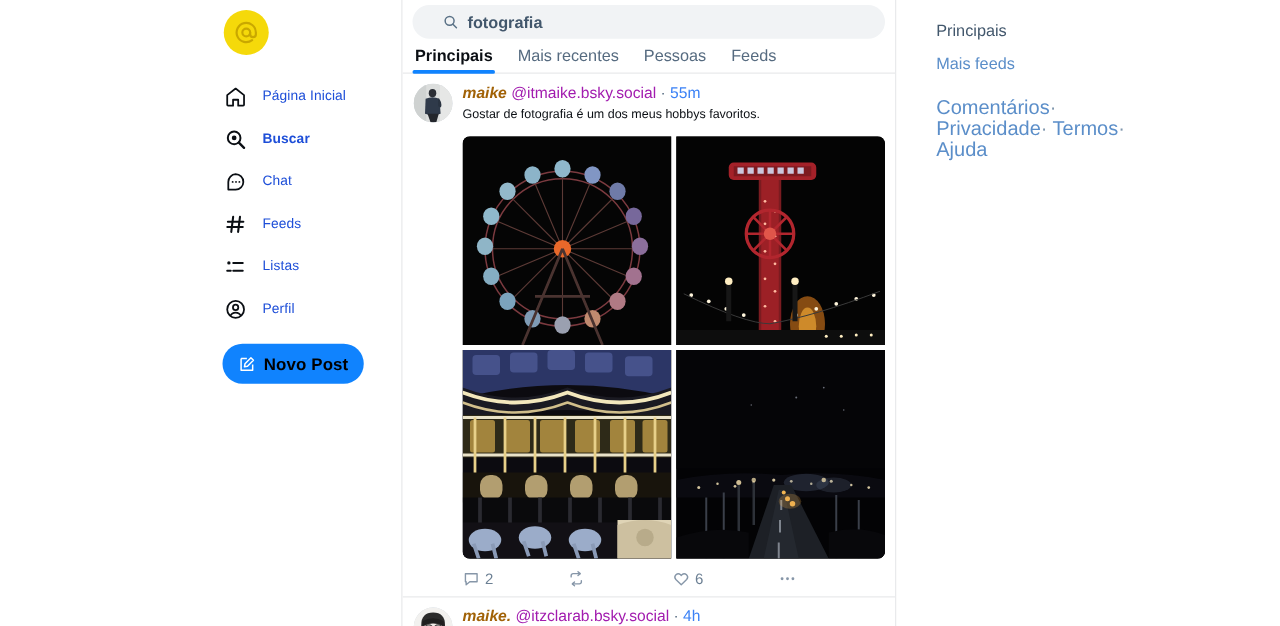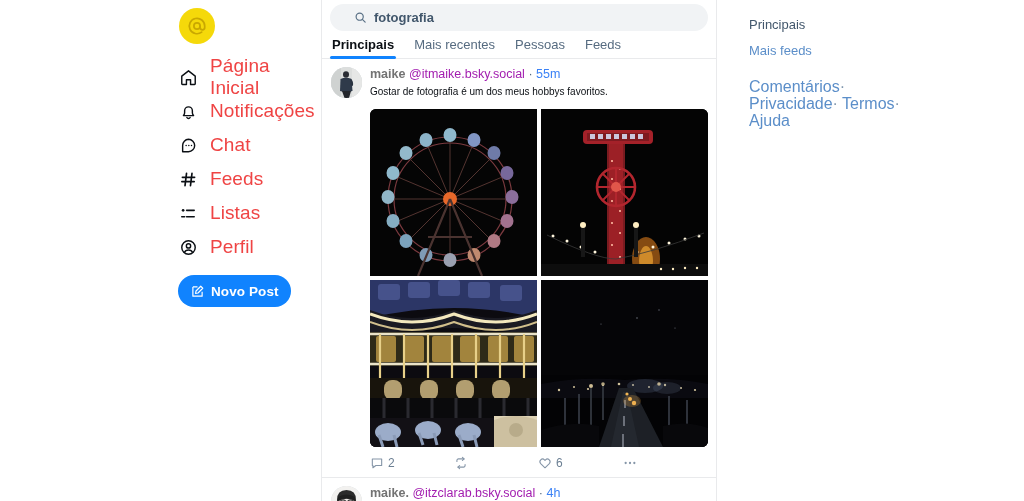--- a/index.html
+++ b/index.html
@@ -42,43 +42,43 @@
     gap: 11px;
     cursor: pointer;
     color: #0b0f14;
   }
   .nav-item .nav-icon {
     width: 21px; height: 21px;
     display: flex; align-items: center; justify-content: center;
     flex: 0 0 21px;
   }
   .nav-item .nav-label {
-    font-size: 19px;
-    color: #ef4444;
+    font-size: 11px;
+    color: #1d4ed8;
     letter-spacing: 0.1px;
   }
   .nav-item.active .nav-label { font-weight: bold; }
 
   .compose-btn {
     margin-top: 11px;
     height: 32px;
     width: 94px;
     border-radius: 16px;
     background: #1083fe;
     display: flex;
     align-items: center;
     justify-content: center;
     gap: 6px;
     cursor: pointer;
     border: none;
     padding: 0 12px;
     width: max-content;
   }
   .compose-btn .compose-label {
-    color: #ffffff;
+    color: #000000;
     font-size: 13.5px;
     font-weight: bold;
     letter-spacing: 0.1px;
   }
 
   
   #center-col {
     width: 396px;
     flex: 0 0 396px;
     border-left: 1px solid #e9eaec;
@@ -147,21 +147,21 @@
     overflow: hidden;
     background: #cfd6dd;
     margin-top: 1px;
   }
   .post-body { flex: 1 1 auto; min-width: 0; padding-bottom: 2px;}
   .post-meta {
     font-size: 12.5px;
     white-space: nowrap;
     line-height: 16px;
   }
-  .post-meta .author { font-weight: bold; color: #737373; }
+  .post-meta .author { font-weight: bold; color: #a16207; font-style: italic; }
   .post-meta .handle { color: #a21caf; }
   .post-meta .sep { color: #566b80; }
   .post-meta .time { color: #3b82f6; }
   .post-text {
     font-size: 10px;
     color: #0b0f14;
     line-height: 17px;
     margin-top: 1px;
   }
 
@@ -240,30 +240,31 @@
 
     <div class="nav-item">
       <span class="nav-icon">
         <svg width="19" height="19" viewBox="0 0 24 24" fill="none" stroke="#0b0f14" stroke-width="1.8" stroke-linejoin="round">
           <path d="M3.5 10.2 12 3.6l8.5 6.6V20a.9.9 0 0 1-.9.9h-5v-6h-5.2v6h-5a.9.9 0 0 1-.9-.9z"></path>
         </svg>
       </span>
       <span class="nav-label">Página Inicial</span>
     </div>
 
-
-    <div class="nav-item">
+    <div class="nav-item active">
       <span class="nav-icon">
-        <svg width="19" height="19" viewBox="0 0 24 24" fill="none" stroke="#0b0f14" stroke-width="1.8" stroke-linejoin="round">
-          <path d="M5.6 17.2c1-1 1.5-2.2 1.5-3.6v-2.5a4.9 4.9 0 0 1 9.8 0v2.5c0 1.4.5 2.6 1.5 3.6z"></path>
-          <path d="M10 19.6a2.2 2.2 0 0 0 4 0" stroke-linecap="round"></path>
+        <svg width="19" height="19" viewBox="0 0 24 24" fill="none" stroke="#0b0f14" stroke-width="2">
+          <circle cx="10.5" cy="10.5" r="6.4"></circle>
+          <circle cx="10.5" cy="10.5" r="2.4" fill="#0b0f14" stroke="none"></circle>
+          <path d="M15.3 15.3 20.5 20.5" stroke-linecap="round" stroke-width="2.4"></path>
         </svg>
       </span>
-      <span class="nav-label">Notificações</span>
-    </div>
+      <span class="nav-label">Buscar</span>
+    </div>
+
 
     <div class="nav-item">
       <span class="nav-icon">
         <svg width="19" height="19" viewBox="0 0 24 24" fill="none" stroke="#0b0f14" stroke-width="1.8" stroke-linejoin="round">
           <path d="M12 4.2a7.8 7.8 0 0 1 0 15.6H4.6V12A7.8 7.8 0 0 1 12 4.2z"></path>
           <circle cx="9" cy="12" r="0.95" fill="#0b0f14" stroke="none"></circle>
           <circle cx="12.4" cy="12" r="0.95" fill="#0b0f14" stroke="none"></circle>
           <circle cx="15.8" cy="12" r="0.95" fill="#0b0f14" stroke="none"></circle>
         </svg>
       </span>

